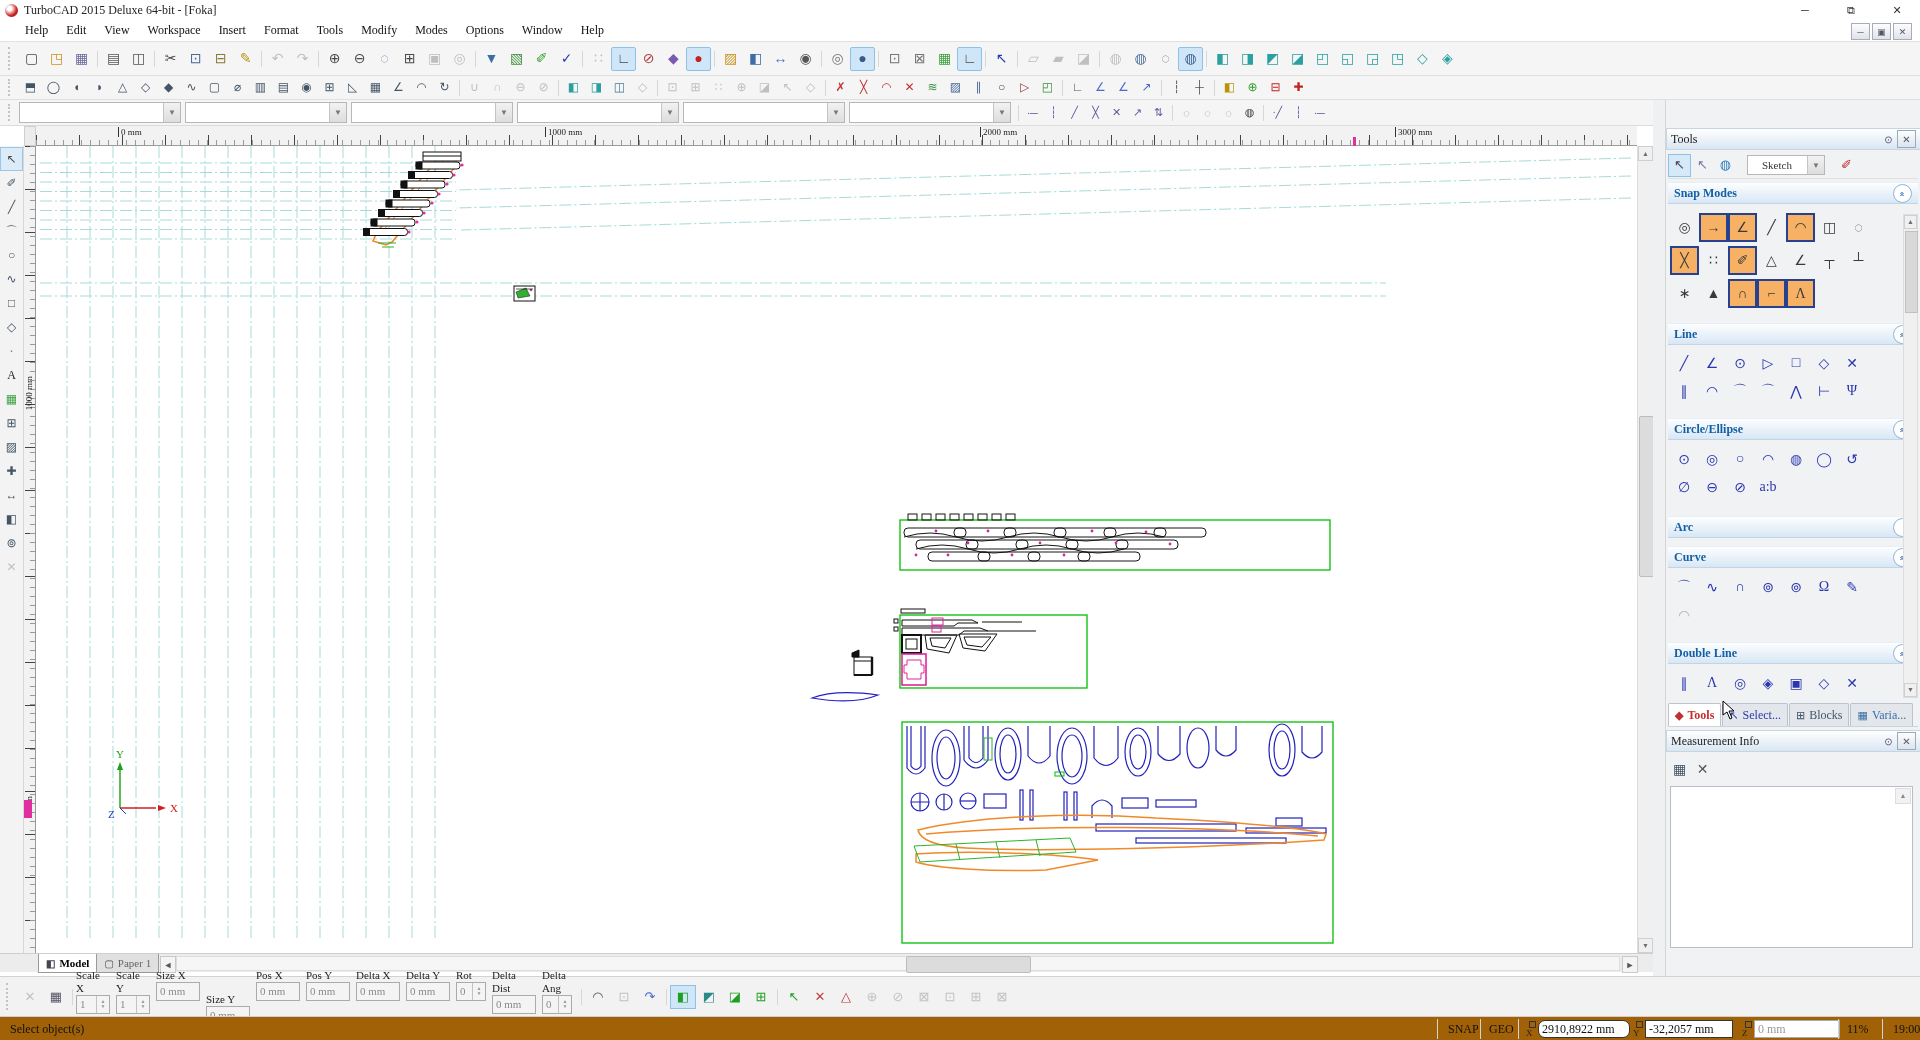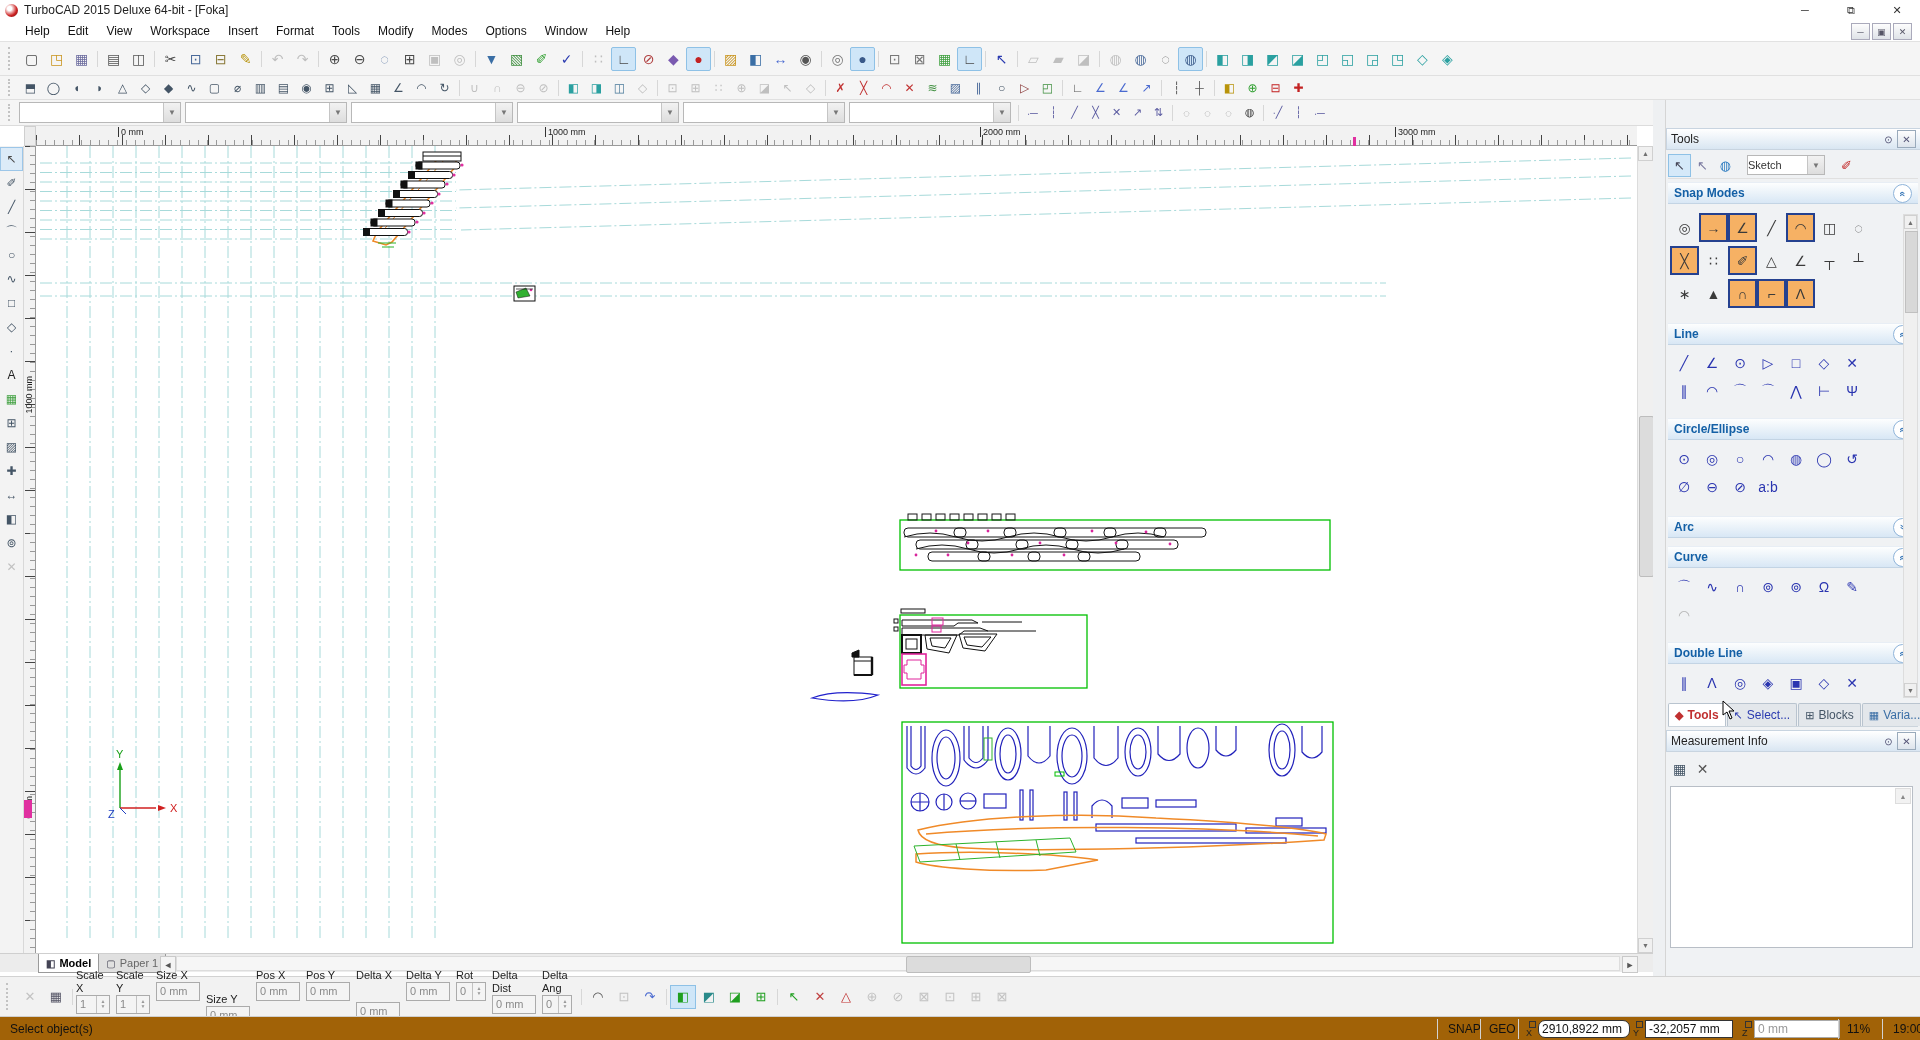--- a/index.html
+++ b/index.html
@@ -1,17 +1,17 @@
 <!DOCTYPE html>
 <html><head>
 <meta charset="utf-8">
 <style>
   html,body{margin:0;padding:0;background:#d8d8d8;}
   #app{position:relative;width:1920px;height:1040px;background:#fff;overflow:hidden;
-       font-family:Liberation Sans, sans-serif;font-size:12px;color:#111;-webkit-user-select:none;}
+       font-family:Liberation Serif, serif;font-size:12px;color:#111;-webkit-user-select:none;}
   
   .titlebar{position:absolute;left:0;top:0;width:1920px;height:20px;background:#fff;display:flex;align-items:center;border-bottom:1px solid #f0f0f0;}
   .appicon{width:13px;height:13px;border-radius:50%;background:radial-gradient(circle at 35% 35%,#fff 0 18%,#c22 60%,#611);margin:0 6px 0 5px;}
   .titletext{font-size:12px;color:#222;}
   .wincontrols{margin-left:auto;display:flex;}
   .winbtn{width:46px;height:19px;display:flex;align-items:center;justify-content:center;color:#333;font-size:11px;}
   .menubar{position:absolute;left:0;top:20px;width:1920px;height:22px;background:#fff;border-bottom:1px solid #e2e2e2;display:flex;align-items:center;padding-left:16px;box-sizing:border-box;}
   .mi{padding:2px 9px;color:#111;}
   .mdibtns{margin-left:auto;display:flex;margin-right:4px;}
   .mdibtn{width:17px;height:15px;border:1px solid #aab;background:linear-gradient(#fdfdfd,#dfe3e8);display:flex;align-items:center;justify-content:center;font-size:9px;color:#556;margin-left:2px;}
@@ -21,21 +21,21 @@
   .tb2{top:76px;height:24px;}
   .grip{width:4px;height:70%;border-left:2px dotted #c3c3c3;margin-right:5px;}
   .tbi{width:23px;height:22px;display:flex;align-items:center;justify-content:center;color:#4a4a4a;font-size:14px;border:1px solid transparent;border-radius:2px;flex:none;}
   .tb2 .tbi{width:21px;height:19px;font-size:12px;}
   .tbi.active{background:#cfe6f8;border-color:#8ec1e6;}
   .tbi.disabled{color:#bfbfbf !important;}
   .sep{width:1px;height:16px;background:#d7d7d7;margin:0 3px;flex:none;}
   
   .props{position:absolute;left:0;top:100px;width:1920px;height:26px;background:#f5f5f5;border-bottom:1px solid #dcdcdc;display:flex;align-items:center;padding-left:8px;box-sizing:border-box;}
   .combo{width:160px;height:19px;border:1px solid #b8b8b8;background:#fff;display:flex;align-items:center;margin-right:4px;flex:none;}
-  .combo .cval{flex:1;padding-left:0;font-size:11px;color:#333;}
+  .combo .cval{flex:1;padding-left:14px;font-size:11px;color:#333;}
   .combo .carr{width:16px;height:100%;background:linear-gradient(#f2f2f2,#ddd);border-left:1px solid #c5c5c5;display:flex;align-items:center;justify-content:center;color:#777;font-size:8px;}
   .pic{width:21px;height:20px;display:flex;align-items:center;justify-content:center;font-size:11px;color:#5a5a9a;flex:none;}
   
   .corner{position:absolute;left:24px;top:126px;width:12px;height:20px;background:#ececec;border:1px solid #cfcfcf;box-sizing:border-box;}
   .hruler{position:absolute;left:36px;top:126px;width:1601px;height:20px;background:#f2f2f2;border-bottom:1px solid #9a9a9a;box-sizing:border-box;
     background-image:repeating-linear-gradient(90deg,#999 0 1px,transparent 1px 9px),repeating-linear-gradient(90deg,#444 0 1px,transparent 1px 43px);
     background-size:100% 5px,100% 10px;background-position:left bottom,left bottom;background-repeat:no-repeat;}
   .hlab{position:absolute;top:1px;font-size:9px;color:#222;border-left:1px solid #333;padding-left:2px;line-height:10px;}
   .hmark{position:absolute;left:1317px;bottom:0;width:3px;height:9px;background:#e030a0;}
   .vruler{position:absolute;left:24px;top:146px;width:12px;height:807px;background:#f2f2f2;border-right:1px solid #9a9a9a;box-sizing:border-box;
@@ -1280,21 +1280,21 @@
 
           </span>
         </span>
         <span class="fld" style="width: 44px;">
           <span class="flbl">Pos Y</span>
           <span class="fbox">
             <span class="fval">0 mm</span>
 
           </span>
         </span>
-        <span class="fld" style="width: 44px; gap: 20px;">
+        <span class="fld" style="width: 44px;">
           <span class="flbl">Delta X</span>
           <span class="fbox">
             <span class="fval">0 mm</span>
 
           </span>
         </span>
         <span class="fld" style="width: 44px;">
           <span class="flbl">Delta Y</span>
           <span class="fbox">
             <span class="fval">0 mm</span>

